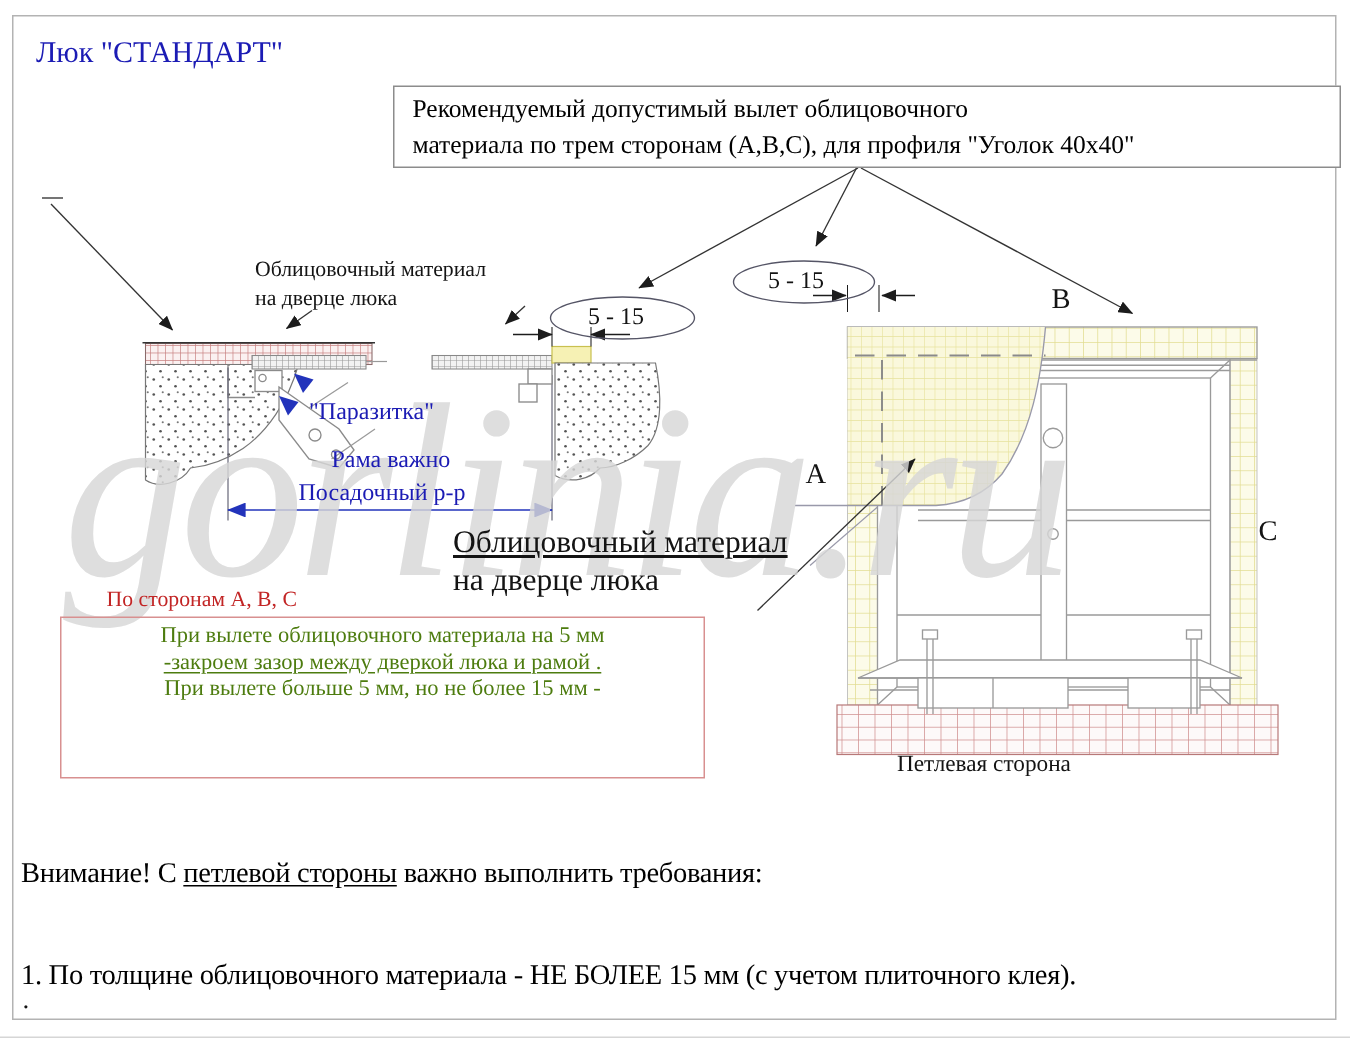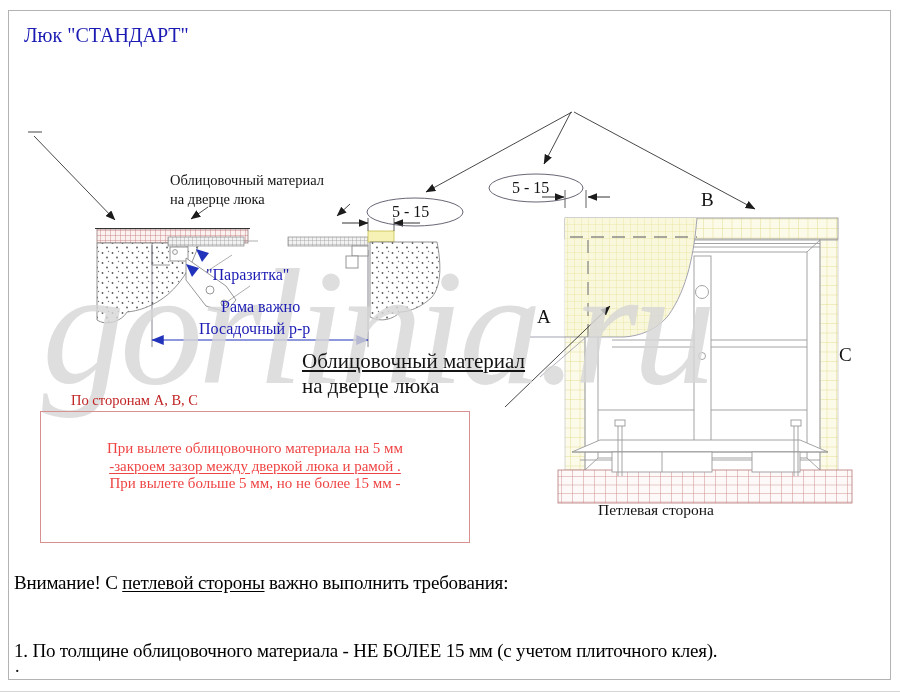--- a/index.html
+++ b/index.html
@@ -9,21 +9,21 @@
   .blue{color:#1b1bb4;}
   .red{color:#c22525;margin-left:38px;}
   .ctr{text-align:left;}
   .ul{text-decoration:underline;text-underline-offset:2px;}
   #pageBorder{position:absolute;left:8px;top:10px;width:881px;height:668px;
               border:1px solid #b3b3b3;z-index:1;}
   #bottomEdge{position:absolute;left:0;top:691px;width:900px;height:1px;background:#d6d6d6;z-index:1;}
   #calloutBox{position:absolute;left:262px;top:57px;width:618px;height:50px;border:1px solid #8c8c8c;
               background:#fff;z-index:10;padding:3px 0 0 12px;font-size:17px;line-height:24px;}
   #redBox{position:absolute;left:40px;top:411px;width:428px;height:102px;border:1px solid #d89090;
-          z-index:10;padding-top:28px;font-size:15px;line-height:17.6px;text-align:center;color:#ef4444;}
+          z-index:10;padding-top:4px;font-size:15px;line-height:17.6px;text-align:center;color:#4d7c0f;}
   #watermark{position:absolute;left:42px;top:244px;z-index:3;font-size:166px;line-height:1;
              letter-spacing:-5px;color:#d7d7d7;opacity:.82;pointer-events:none;font-style:italic;}
   #attention{position:absolute;left:14px;top:527px;z-index:10;font-size:19px;line-height:22.6px;
              white-space:pre;letter-spacing:-0.2px;}
   svg{position:absolute;left:0;top:0;z-index:2;}
 </style>
 </head>
 <body>
 
 <div id="stage">
@@ -180,20 +180,24 @@
       <path d="M34,136 L115,220" marker-end="url(#arr)"></path>
       <path d="M208,207 L191,219" marker-end="url(#arr)"></path>
       <path d="M350,204 L337,216" marker-end="url(#arr)"></path>
     </g>
   </svg>
 
   <div id="watermark">gorlinia.ru</div>
 
   <div class="lbl blue" style="left:24px;top:24px;font-size:20px;">Люк "СТАНДАРТ"</div>
 
+  <div id="calloutBox">
+    <div>Рекомендуемый допустимый вылет облицовочного</div>
+    <div>материала по трем сторонам (А,В,С), для профиля "Уголок 40х40"</div>
+  </div>
 
 
   <div class="lbl ctr" style="left:170px;top:171px;width:192px;font-size:14.5px;line-height:19px;">
     <div>Облицовочный материал</div>
     <div>на дверце люка</div>
   </div>
 
   <div class="lbl blue" style="left:206px;top:266px;font-size:16px;">"Паразитка"</div>
   <div class="lbl blue" style="left:221px;top:298px;font-size:16px;">Рама важно</div>
   <div class="lbl blue" style="left:199px;top:320px;font-size:16px;">Посадочный р-р</div>

